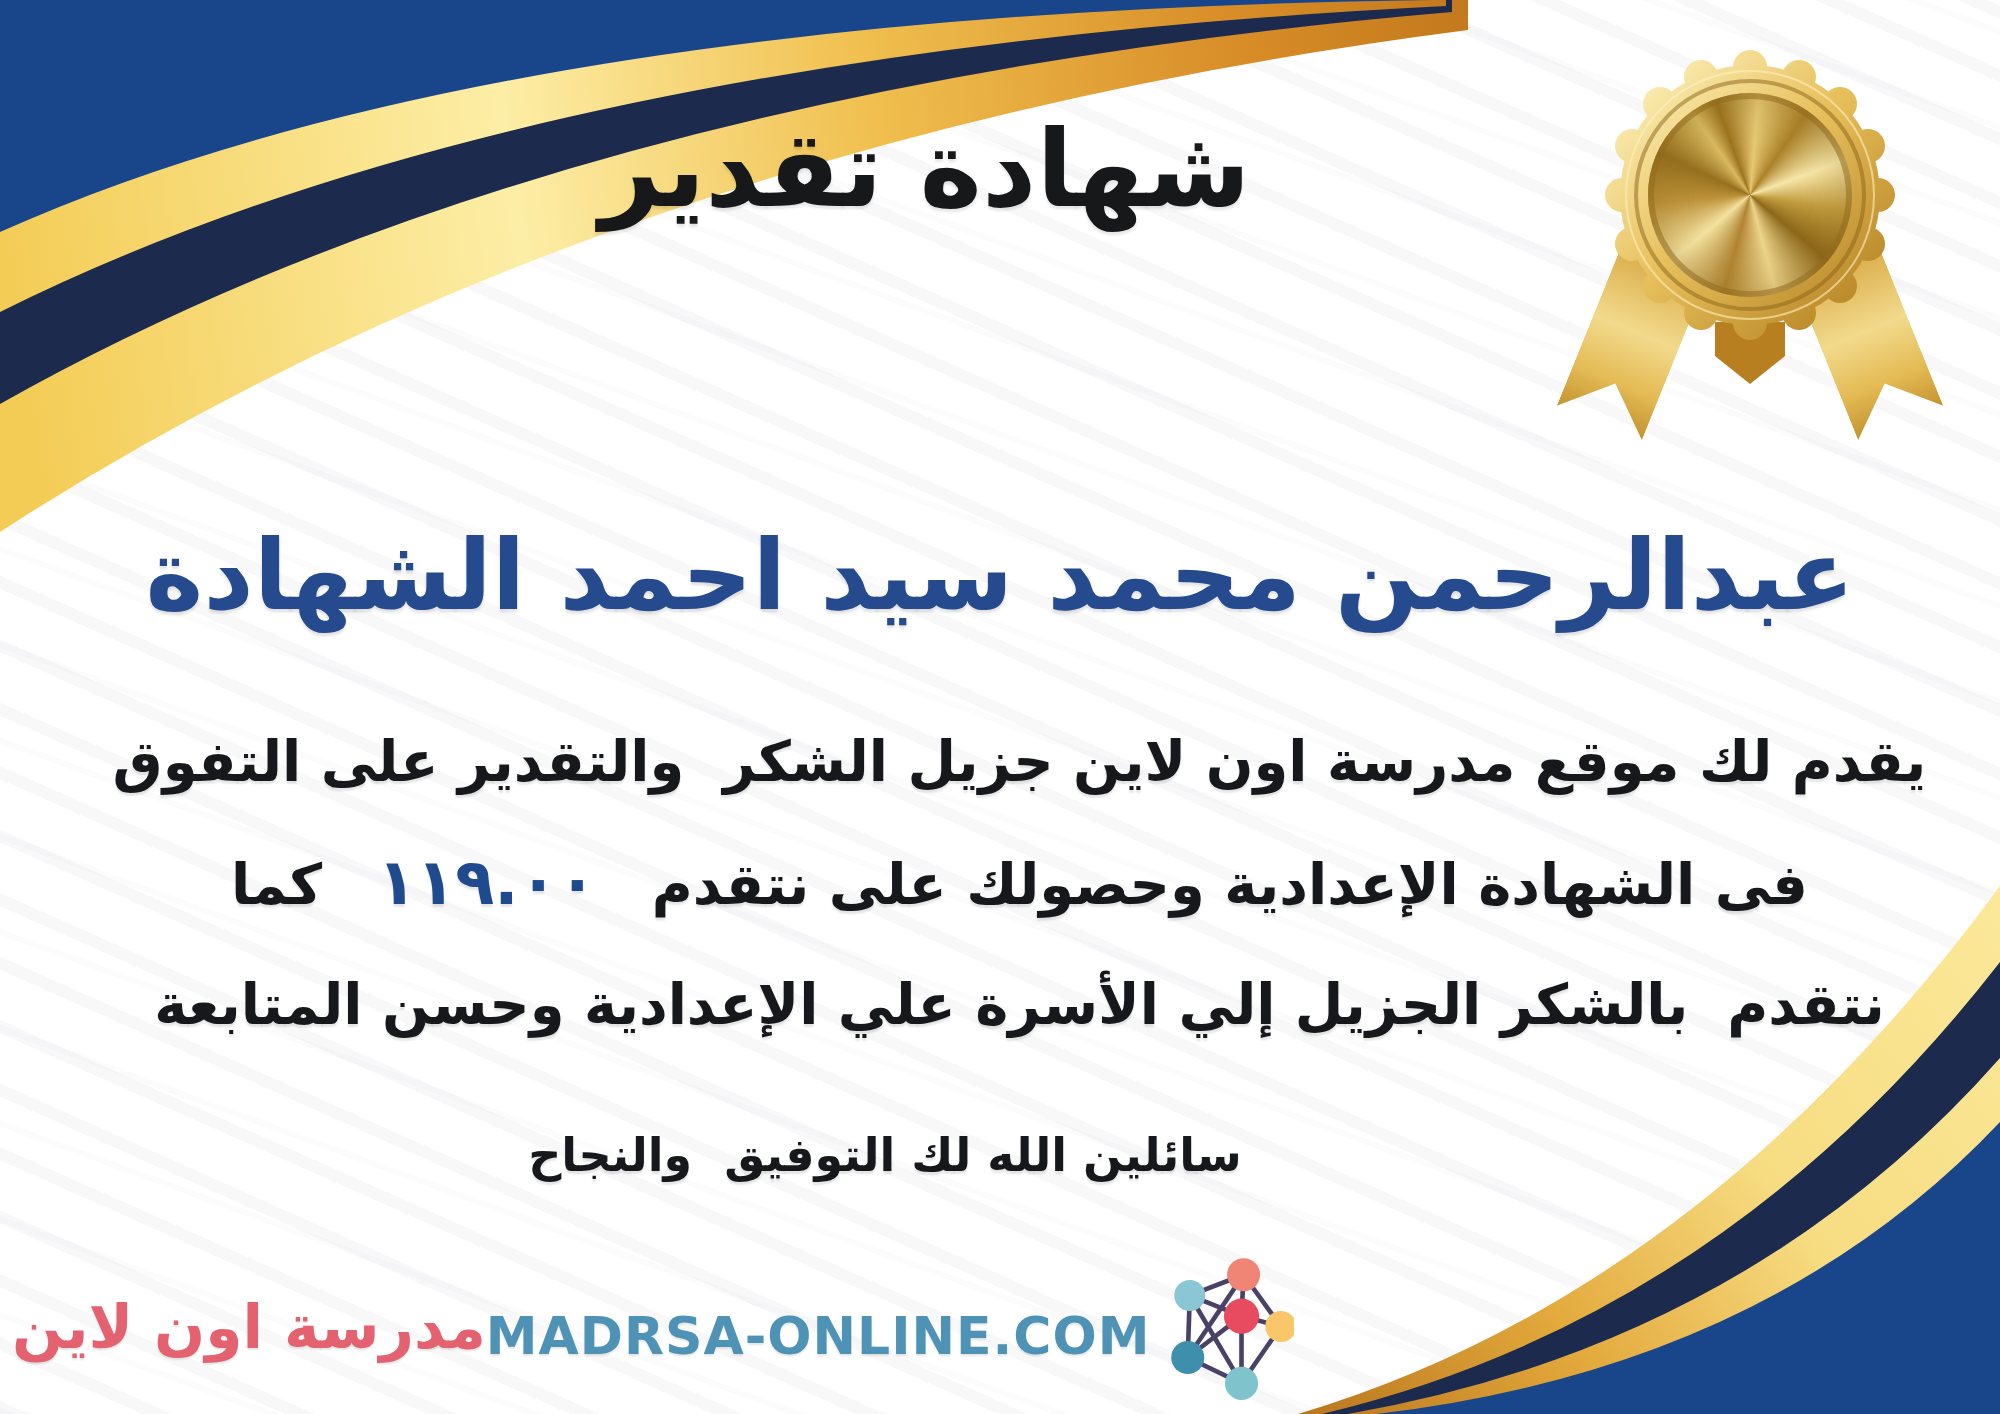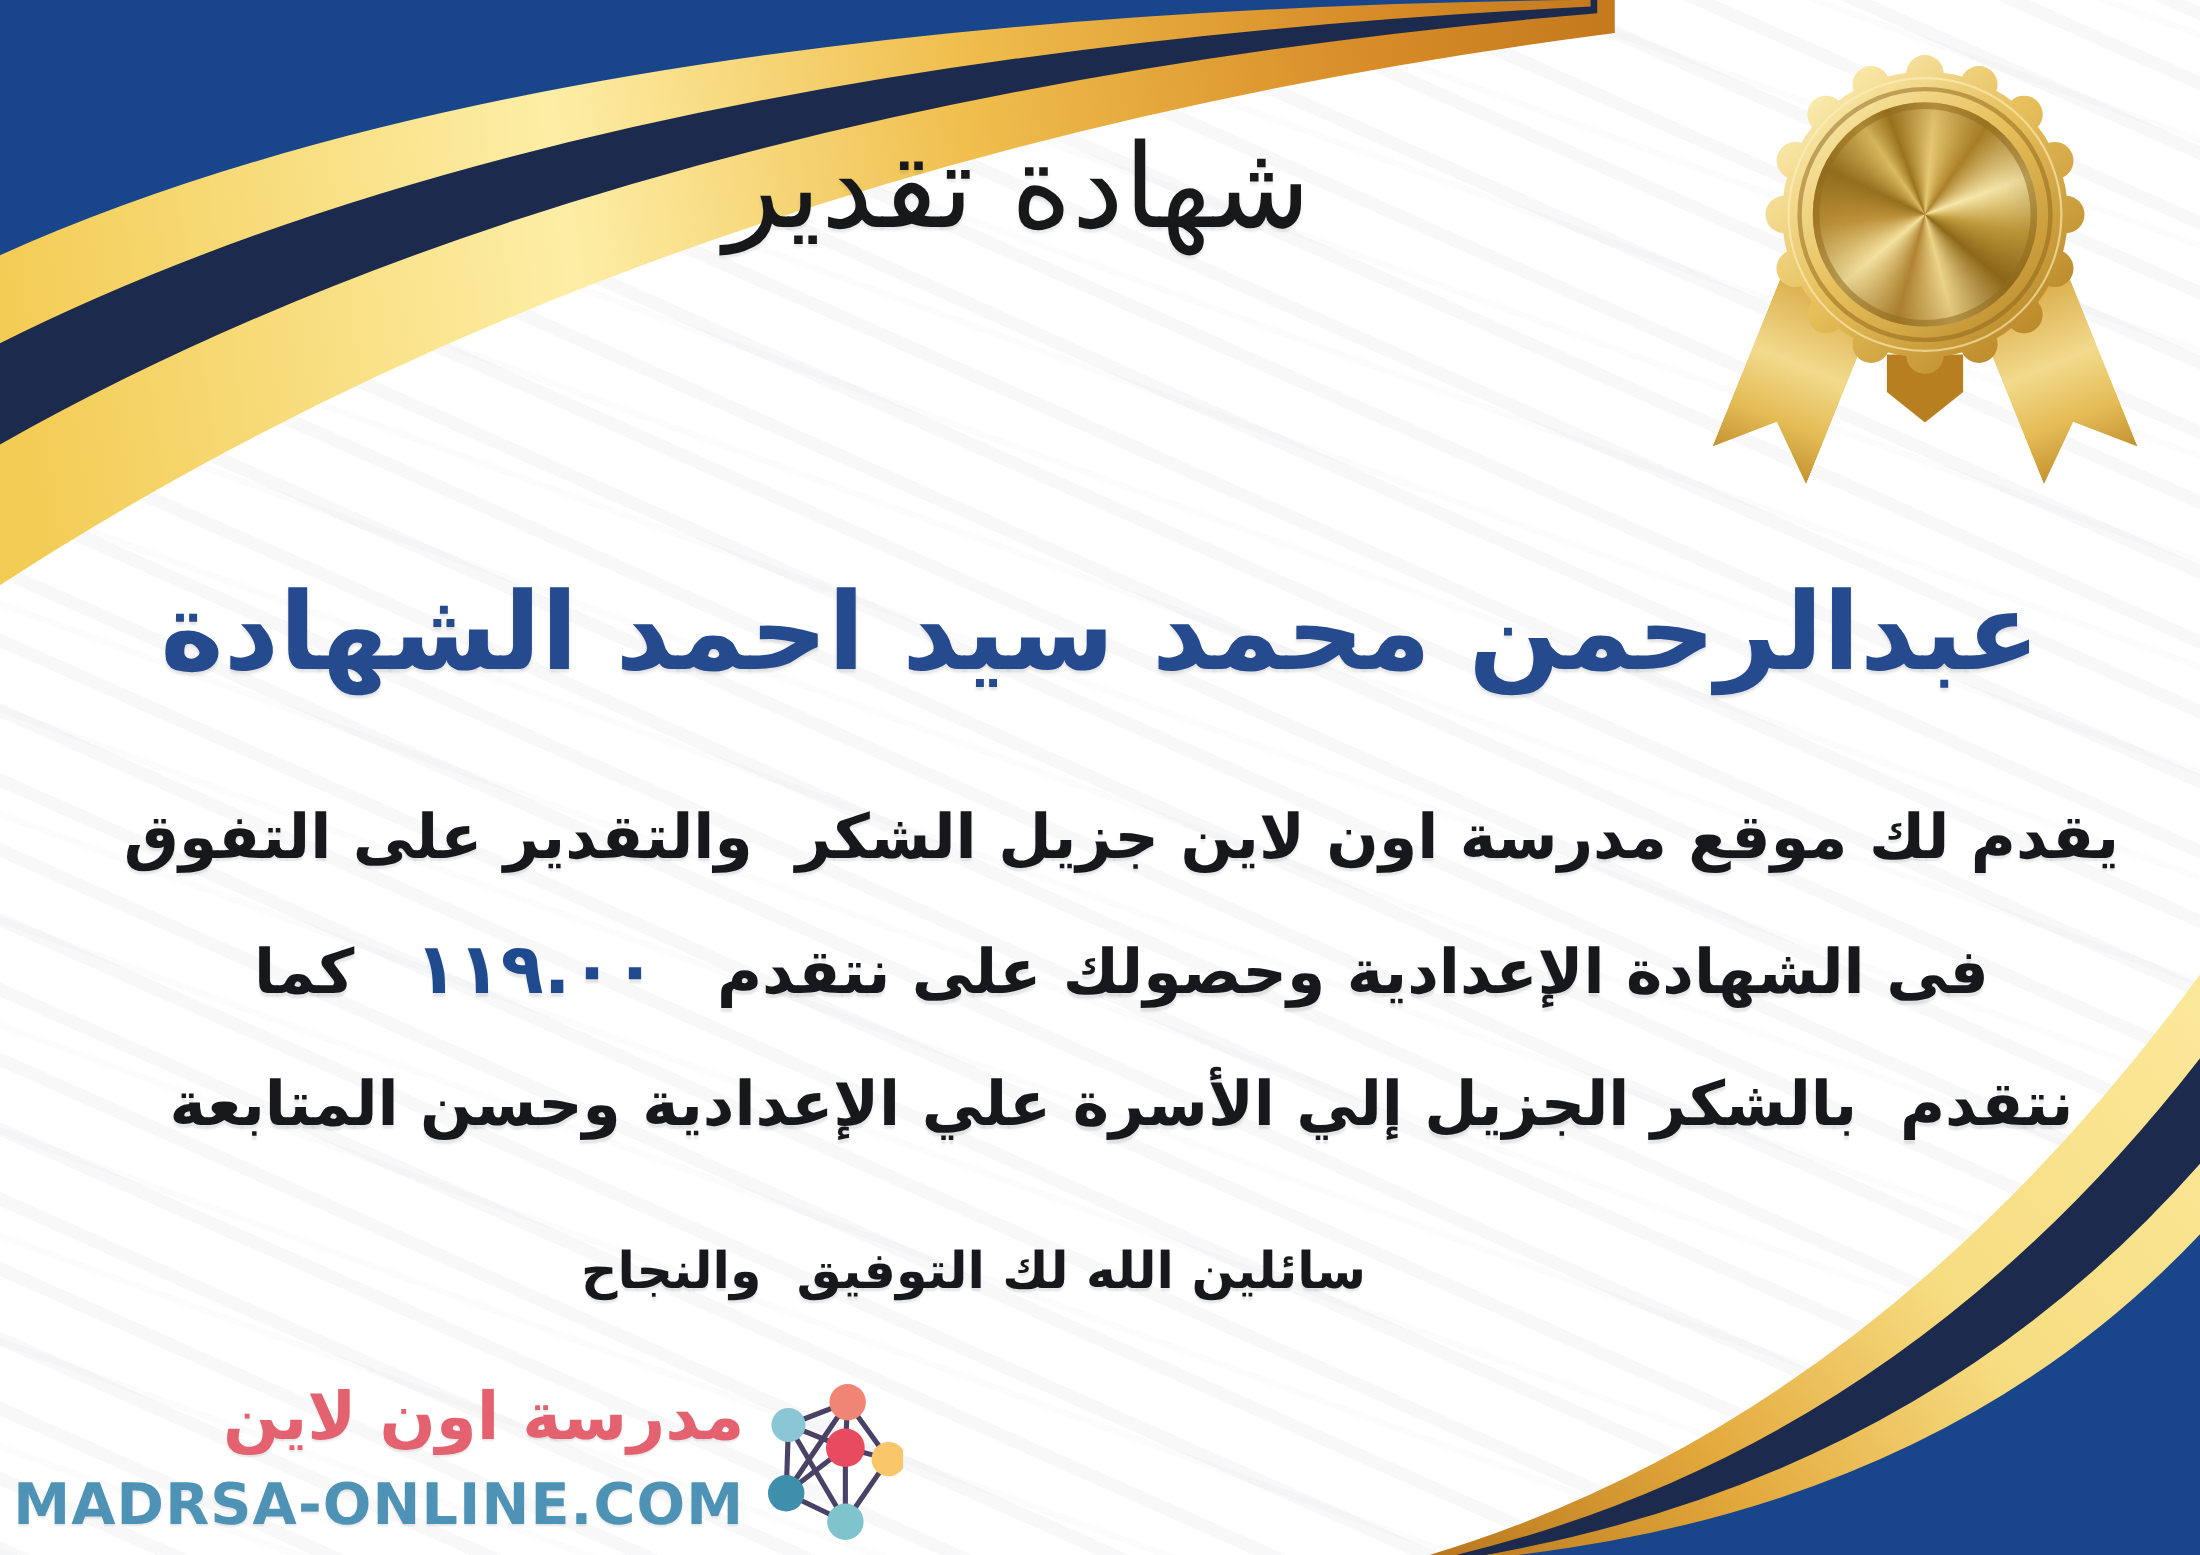--- a/index.html
+++ b/index.html
@@ -34,21 +34,21 @@
     background:conic-gradient(from -20deg,
       #9c741f,#e6c873 25deg,#ab8128 55deg,#f6e6a8 90deg,#c09a3c 120deg,#8d681a 150deg,
       #ecd489 185deg,#b08432 215deg,#f4e2a0 250deg,#bd923a 285deg,#96701e 315deg,
       #d9ba60 345deg,#9c741f 360deg);
     box-shadow:inset 0 0 0 6px rgba(146,107,30,.55), inset 0 0 42px rgba(120,85,20,.30);
   }
   
   .title{
     position:absolute;z-index:3;top:108px;left:0;right:0;padding-right:150px;margin:0;
     text-align:center;direction:rtl;
-    font-size:106px;font-weight:400;color:#17181a;
+    font-size:106px;font-weight:700;color:#17181a;
     text-shadow:0 3px 3px rgba(0,0,0,.10);
   }
   .name{
     position:absolute;z-index:3;top:518px;left:0;right:0;
     text-align:center;direction:rtl;white-space:pre;
     font-size:98px;font-weight:700;color:#254a8d;
     text-shadow:0 3px 3px rgba(0,0,0,.12);
   }
   .body-text{
     position:absolute;z-index:3;top:702px;left:0;right:0;
@@ -64,21 +64,21 @@
     position:absolute;z-index:3;top:1128px;left:0;right:0;padding-right:230px;
     text-align:center;direction:rtl;white-space:pre;
     font-size:46px;font-weight:700;color:#16181c;
     text-shadow:0 3px 2px rgba(0,0,0,.10);
   }
   
   .logo{
     position:absolute;z-index:3;left:12px;bottom:12px;
     display:flex;align-items:center;gap:8px;
   }
-  .logo-textcol{display:flex;flex-direction:column;align-items:flex-end;}
+  .logo-textcol{display:flex;flex-direction:row;align-items:center;}
   .logo-ar{
     direction:rtl;font-size:60px;font-weight:700;color:#e4626f;line-height:1.05;
     text-shadow:0 2px 2px rgba(0,0,0,.10);
   }
   .logo-en{
     font-size:52px;font-weight:700;color:#4e93b5;letter-spacing:1px;line-height:1.1;
     text-shadow:0 2px 2px rgba(0,0,0,.10);
     margin-top:20px;
   }
 </style>

